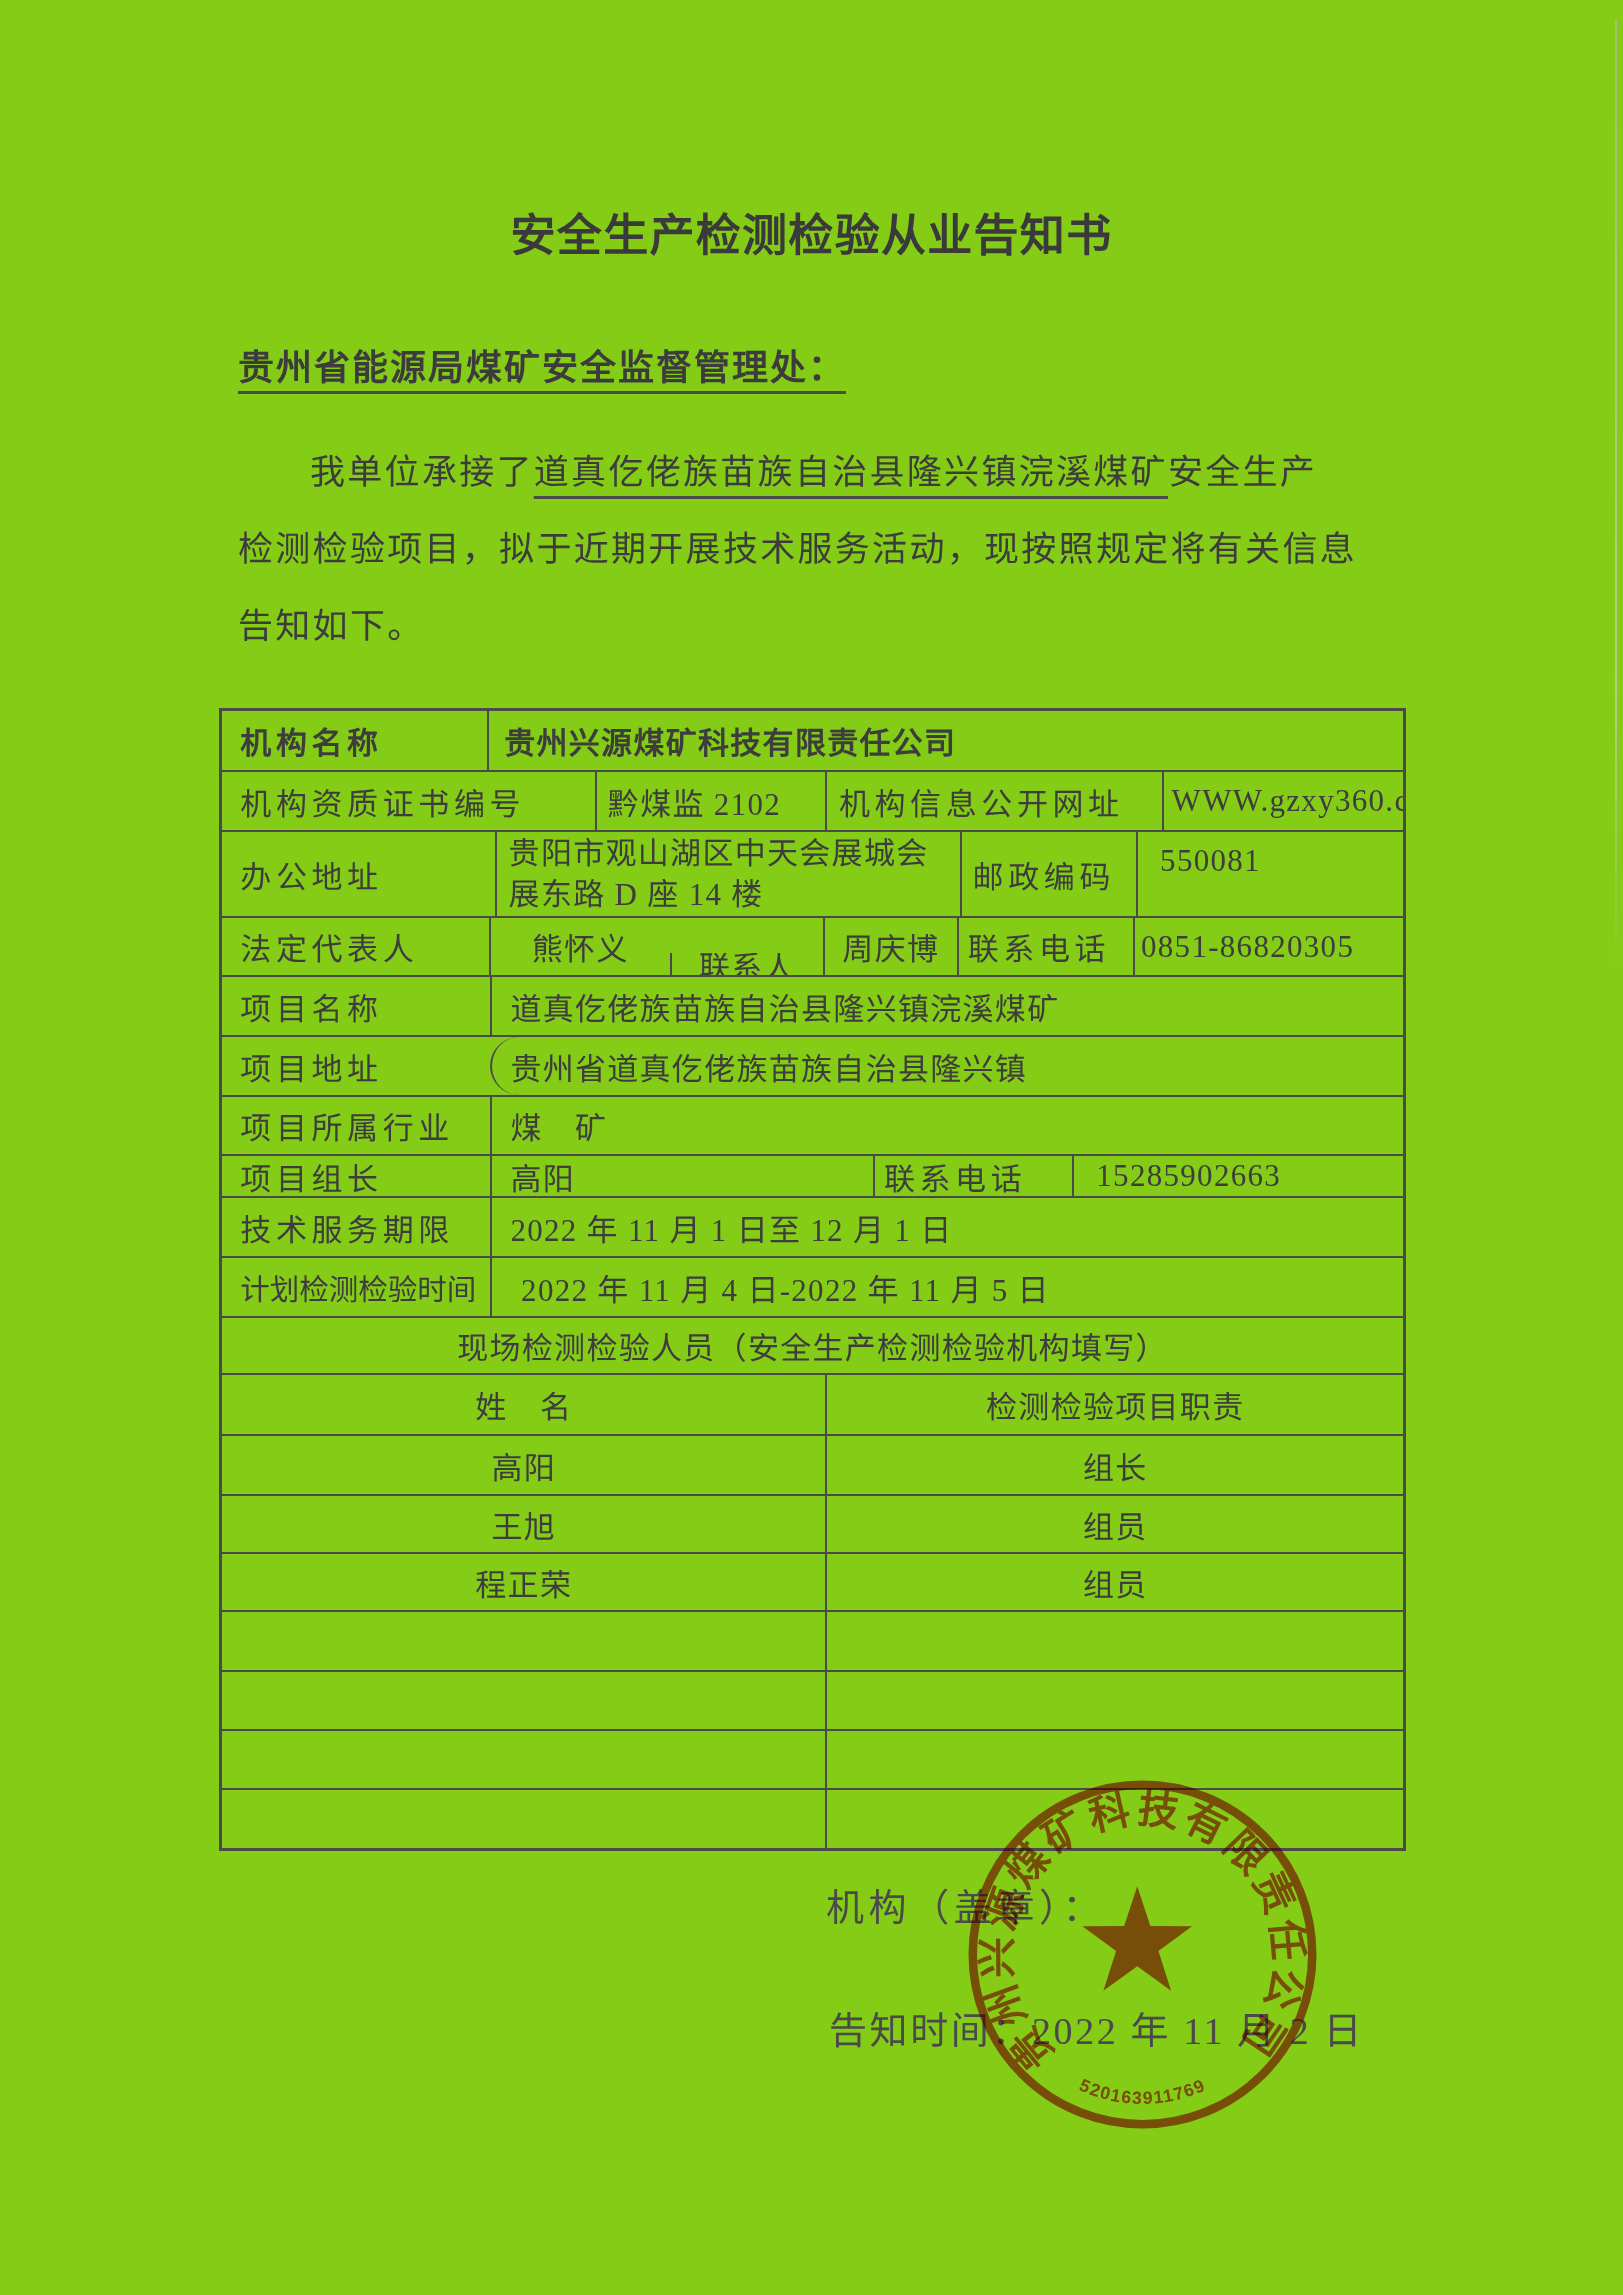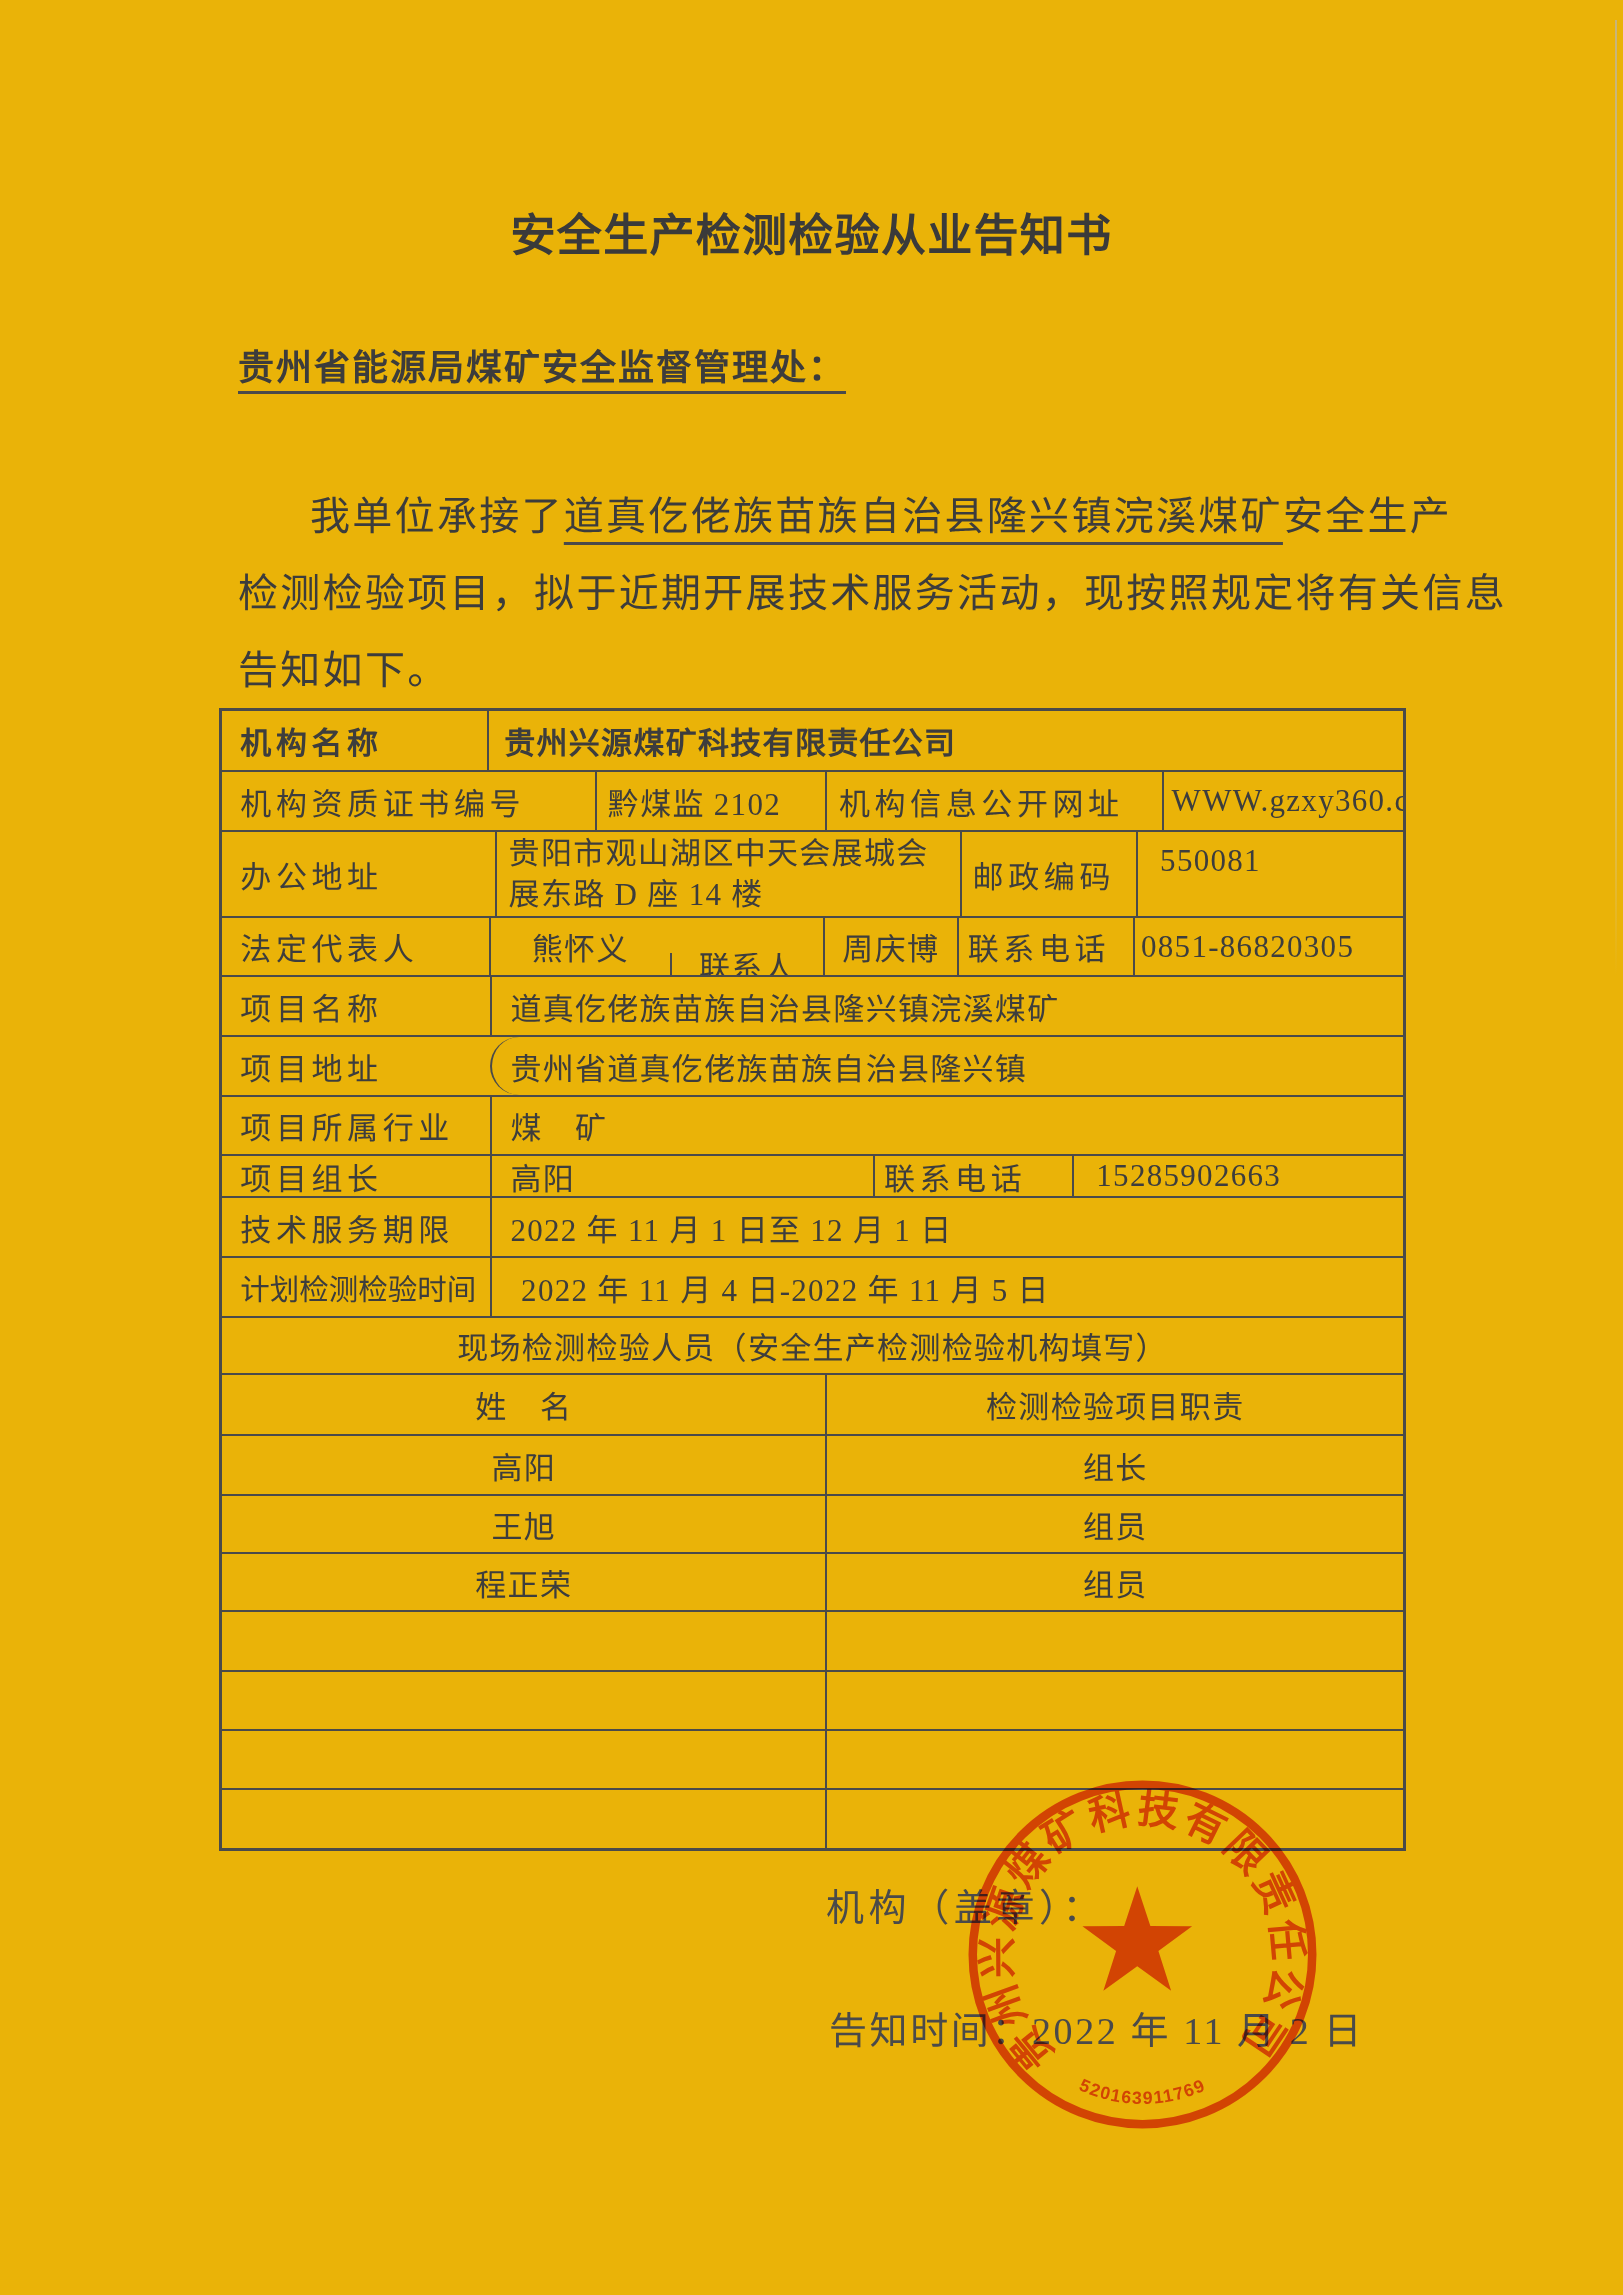--- a/index.html
+++ b/index.html
@@ -1,35 +1,35 @@
 <!DOCTYPE html>
 <html lang="zh-CN" style="font-size:10.5px"><head>
 <meta charset="utf-8">
 <style>
   html,body { margin:0; padding:0; background:#e8e8e8; }
   .page {
     position:relative; width:1623px; height:2295px; margin:0 auto;
-    background:#eab308; overflow:hidden;
+    background:#84cc16; overflow:hidden;
     font-family:"Liberation Serif","DejaVu Serif",serif;
     color:#3c3c3c;
   }
   .doc-title {
     position:absolute; top:208px; left:0; width:100%; height:56px; line-height:56px;
     text-align:center; font-family:"Liberation Sans","DejaVu Sans",sans-serif;
     font-weight:700; font-size:45px; letter-spacing:1.3px; color:#3a3a3a;
   }
   .greeting {
     position:absolute; top:338px; left:238px;
     font-size:36px; font-weight:600; letter-spacing:2px;
     text-decoration:underline; text-underline-offset:11px; text-decoration-thickness:2.6px;
     text-decoration-color:#4a4a4a;
   }
   .para {
-    position:absolute; top:478px; left:238px; width:1142px;
-    font-size:40px; line-height:77px; letter-spacing:2.3px;
+    position:absolute; top:434px; left:238px; width:1142px;
+    font-size:35px; line-height:77px; letter-spacing:2.3px;
   }
   .para .line { white-space:nowrap; }
   .para .line.indent { padding-left:72px; }
   .u {
     text-decoration:underline; text-underline-offset:11.8px;
     text-decoration-thickness:2.6px; text-decoration-color:#4a4a4a;
   }
   .info-table {
     position:absolute; top:708px; left:219px; width:1187px;
     border:3.3px solid #4a4a4a; box-sizing:border-box; background:transparent;

